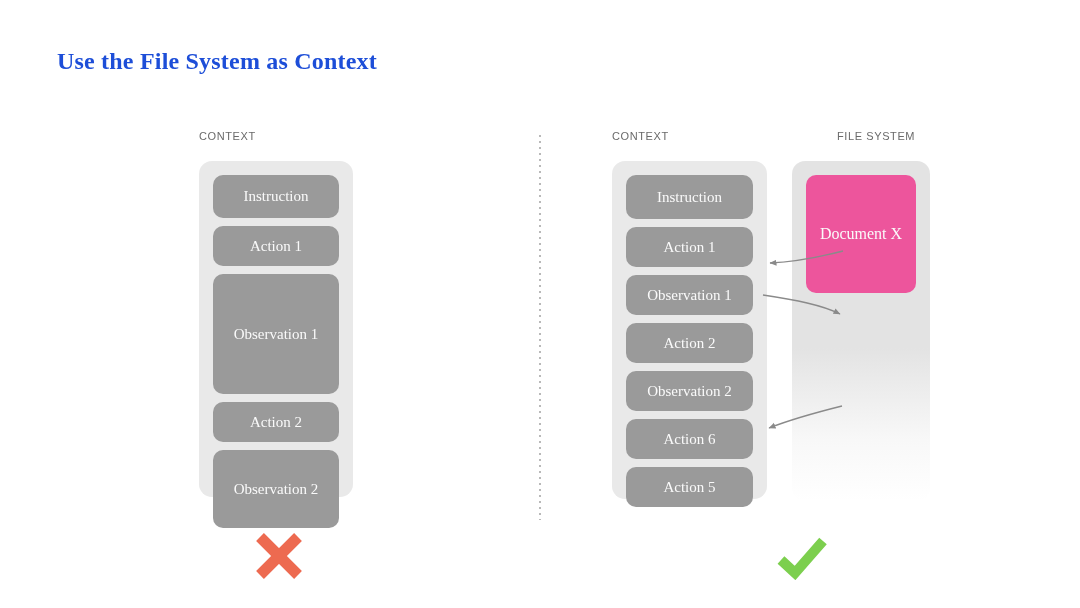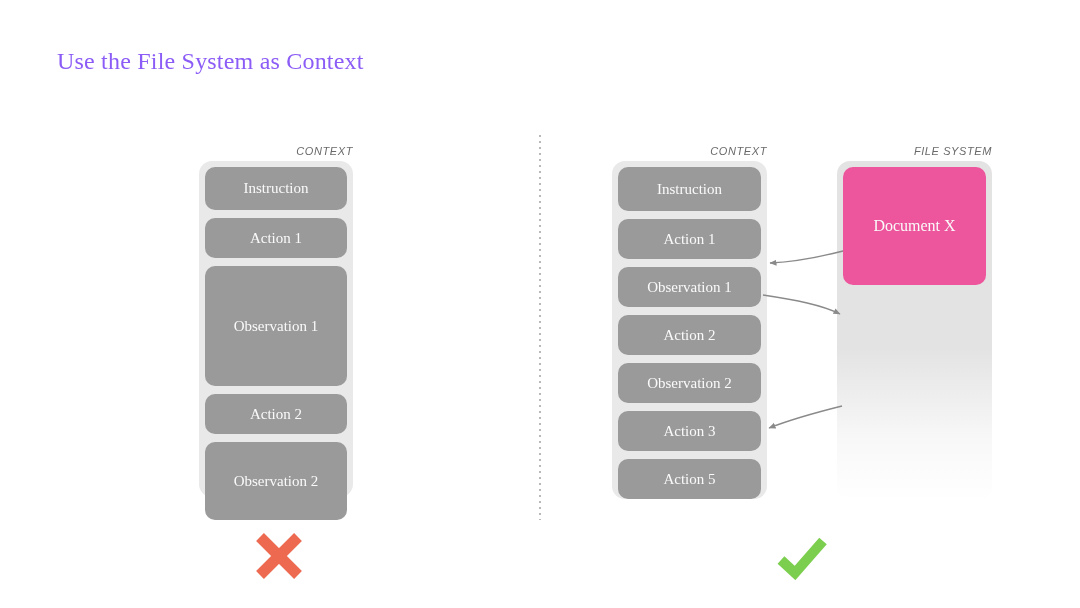--- a/index.html
+++ b/index.html
@@ -1,30 +1,30 @@
 <!DOCTYPE html>
 <html><head>
 <meta charset="utf-8">
 <style>
   html,body{margin:0;padding:0;background:#ffffff;}
   .canvas{position:relative;width:1080px;height:608px;background:#ffffff;overflow:hidden;
           font-family:"Liberation Sans", sans-serif;}
 
   .page-title{position:absolute;left:57px;top:48px;margin:0;
               font-family:"Liberation Serif","DejaVu Serif",serif;
-              font-weight:normal;font-size:24px;color:#8b5cf6;letter-spacing:.2px;}
+              font-weight:bold;font-size:24px;color:#1d4ed8;letter-spacing:.2px;}
 
-  .col-label{position:absolute;top:145px;font-size:11px;color:#6a6a6a;
-             letter-spacing:.6px;text-align:right;font-style:italic;}
+  .col-label{position:absolute;top:130px;font-size:11px;color:#6a6a6a;
+             letter-spacing:.6px;text-align:left;}
 
   .container{position:absolute;top:161px;border-radius:13px;background:#e9e9e9;
-             box-sizing:border-box;padding:6px;display:flex;flex-direction:column;gap:8px;}
+             box-sizing:border-box;padding:14px;display:flex;flex-direction:column;gap:8px;}
   .container.ctx-left {left:199px;width:154px;height:336px;}
   .container.ctx-right{left:612px;width:155px;height:338px;}
-  .container.fs{left:837px;width:155px;height:340px;
+  .container.fs{left:792px;width:138px;height:340px;
       background:linear-gradient(to bottom,#e3e3e3 0%,#e3e3e3 55%,rgba(235,235,235,.35) 82%,rgba(255,255,255,0) 100%);}
 
   .block{border-radius:10px;background:#9a9a9a;color:#fafafa;
          font-family:"Liberation Serif","DejaVu Serif",serif;font-size:15px;
          display:flex;align-items:center;justify-content:center;flex:0 0 auto;
          text-align:center;}
   .h-inst{height:43px;}
   .h-sm{height:40px;}
   .h-obs1{height:120px;}
   .h-obs2{height:78px;}
@@ -67,21 +67,21 @@
   </svg>
 
   <div class="col-label" style="left:612px;width:155px;">CONTEXT</div>
 
   <div class="container ctx-right">
     <div class="block h-inst-r">Instruction</div>
     <div class="block h-sm">Action 1</div>
     <div class="block h-sm">Observation 1</div>
     <div class="block h-sm">Action 2</div>
     <div class="block h-sm">Observation 2</div>
-    <div class="block h-sm">Action 3</div>
+    <div class="block h-sm">Action 6</div>
     <div class="block h-sm">Action 5</div>
   </div>
 
   <div class="col-label" style="left:837px;width:155px;">FILE SYSTEM</div>
 
   <div class="container fs">
     <div class="block pink h-docx">Document X</div>
   </div>
 
   <svg class="overlay" viewBox="0 0 1080 608">

